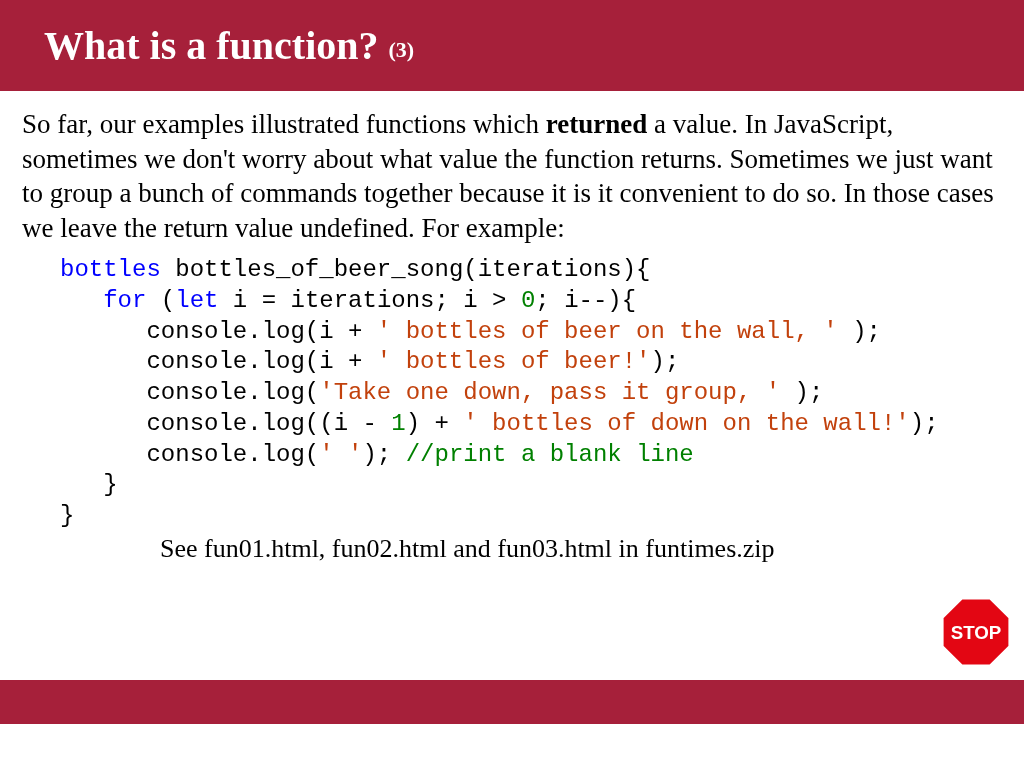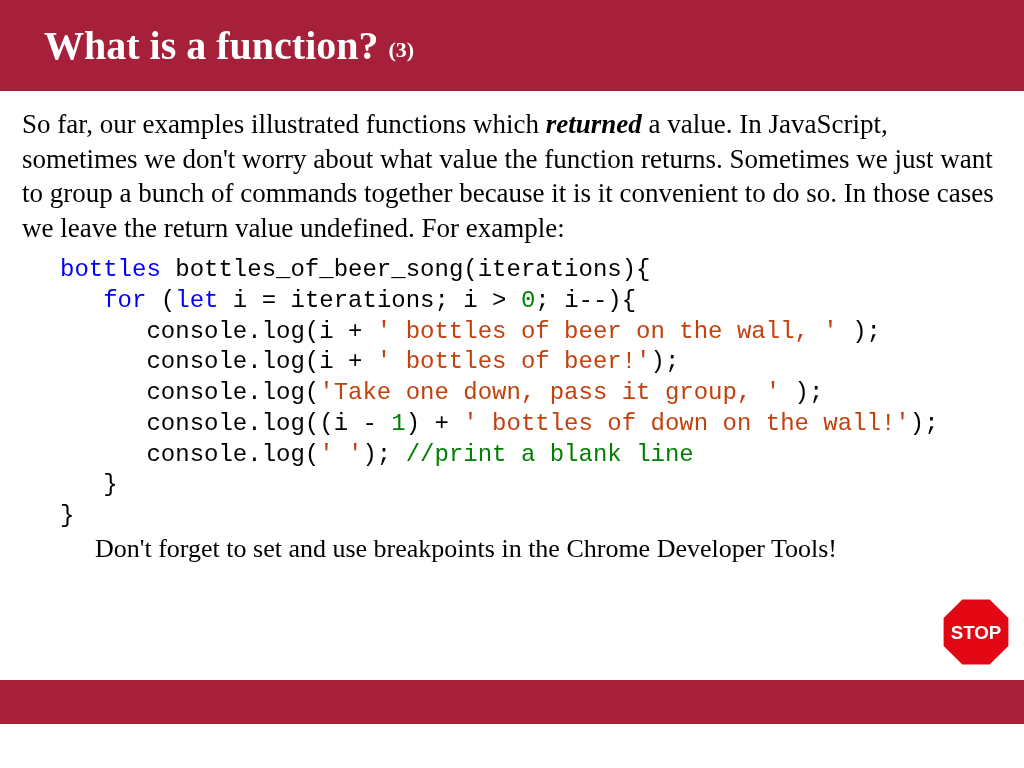--- a/index.html
+++ b/index.html
@@ -21,21 +21,21 @@
   .header .sub {
     font-size: 22px;
     vertical-align: middle;
   }
   .body-text {
     font-size: 27px;
     color: #000;
     padding: 16px 22px 0 22px;
     line-height: 1.28;
   }
-  .body-text .em { font-style: italic; font-weight: bold; margin-top: 30px; }
+  .body-text .em { font-weight: bold; margin-top: 30px; }
   .code {
     font-family: Consolas, "Courier New", monospace;
     font-size: 24px;
     padding: 10px 0 0 60px;
     line-height: 1.28;
     white-space: pre;
     color: #000;
   }
   .kw-blue { color: #0000ff; }
   .kw-green { color: #008000; }
@@ -88,21 +88,21 @@
 <span>   </span><span class="kw-blue">for</span><span> (</span><span class="kw-blue">let</span><span> i = iterations; i &gt; </span><span class="kw-green">0</span><span>; i--){</span>
 <span>      </span><span>console.log(i + </span><span class="str">' bottles of beer on the wall, '</span><span> );</span>
 <span>      </span><span>console.log(i + </span><span class="str">' bottles of beer!'</span><span>);</span>
 <span>      </span><span>console.log(</span><span class="str">'Take one down, pass it group, '</span><span> );</span>
 <span>      </span><span>console.log((i - </span><span class="kw-green">1</span><span>) + </span><span class="str">' bottles of down on the wall!'</span><span>);</span>
 <span>      </span><span>console.log(</span><span class="str">' '</span><span>); </span><span class="kw-green">//print a blank line</span>
 <span>   }</span>
 <span>}</span></div>
 
 <div class="footnote">
-  <div class="line2">Don't forget to set and use breakpoints in the Chrome Developer Tools!</div>
+  <div class="line1">See fun01.html, fun02.html and fun03.html in funtimes.zip</div>
 </div>
 
 <div class="stop-sign">
   <svg viewBox="0 0 100 100">
     <polygon points="30,3 70,3 97,30 97,70 70,97 30,97 3,70 3,30" fill="#e30613" stroke="#fff" stroke-width="4"></polygon>
     <text x="50" y="60" text-anchor="middle" fill="#fff" font-family="Arial, sans-serif" font-size="26" font-weight="bold">STOP</text>
   </svg>
 </div>
 
 <div class="footer"></div>

